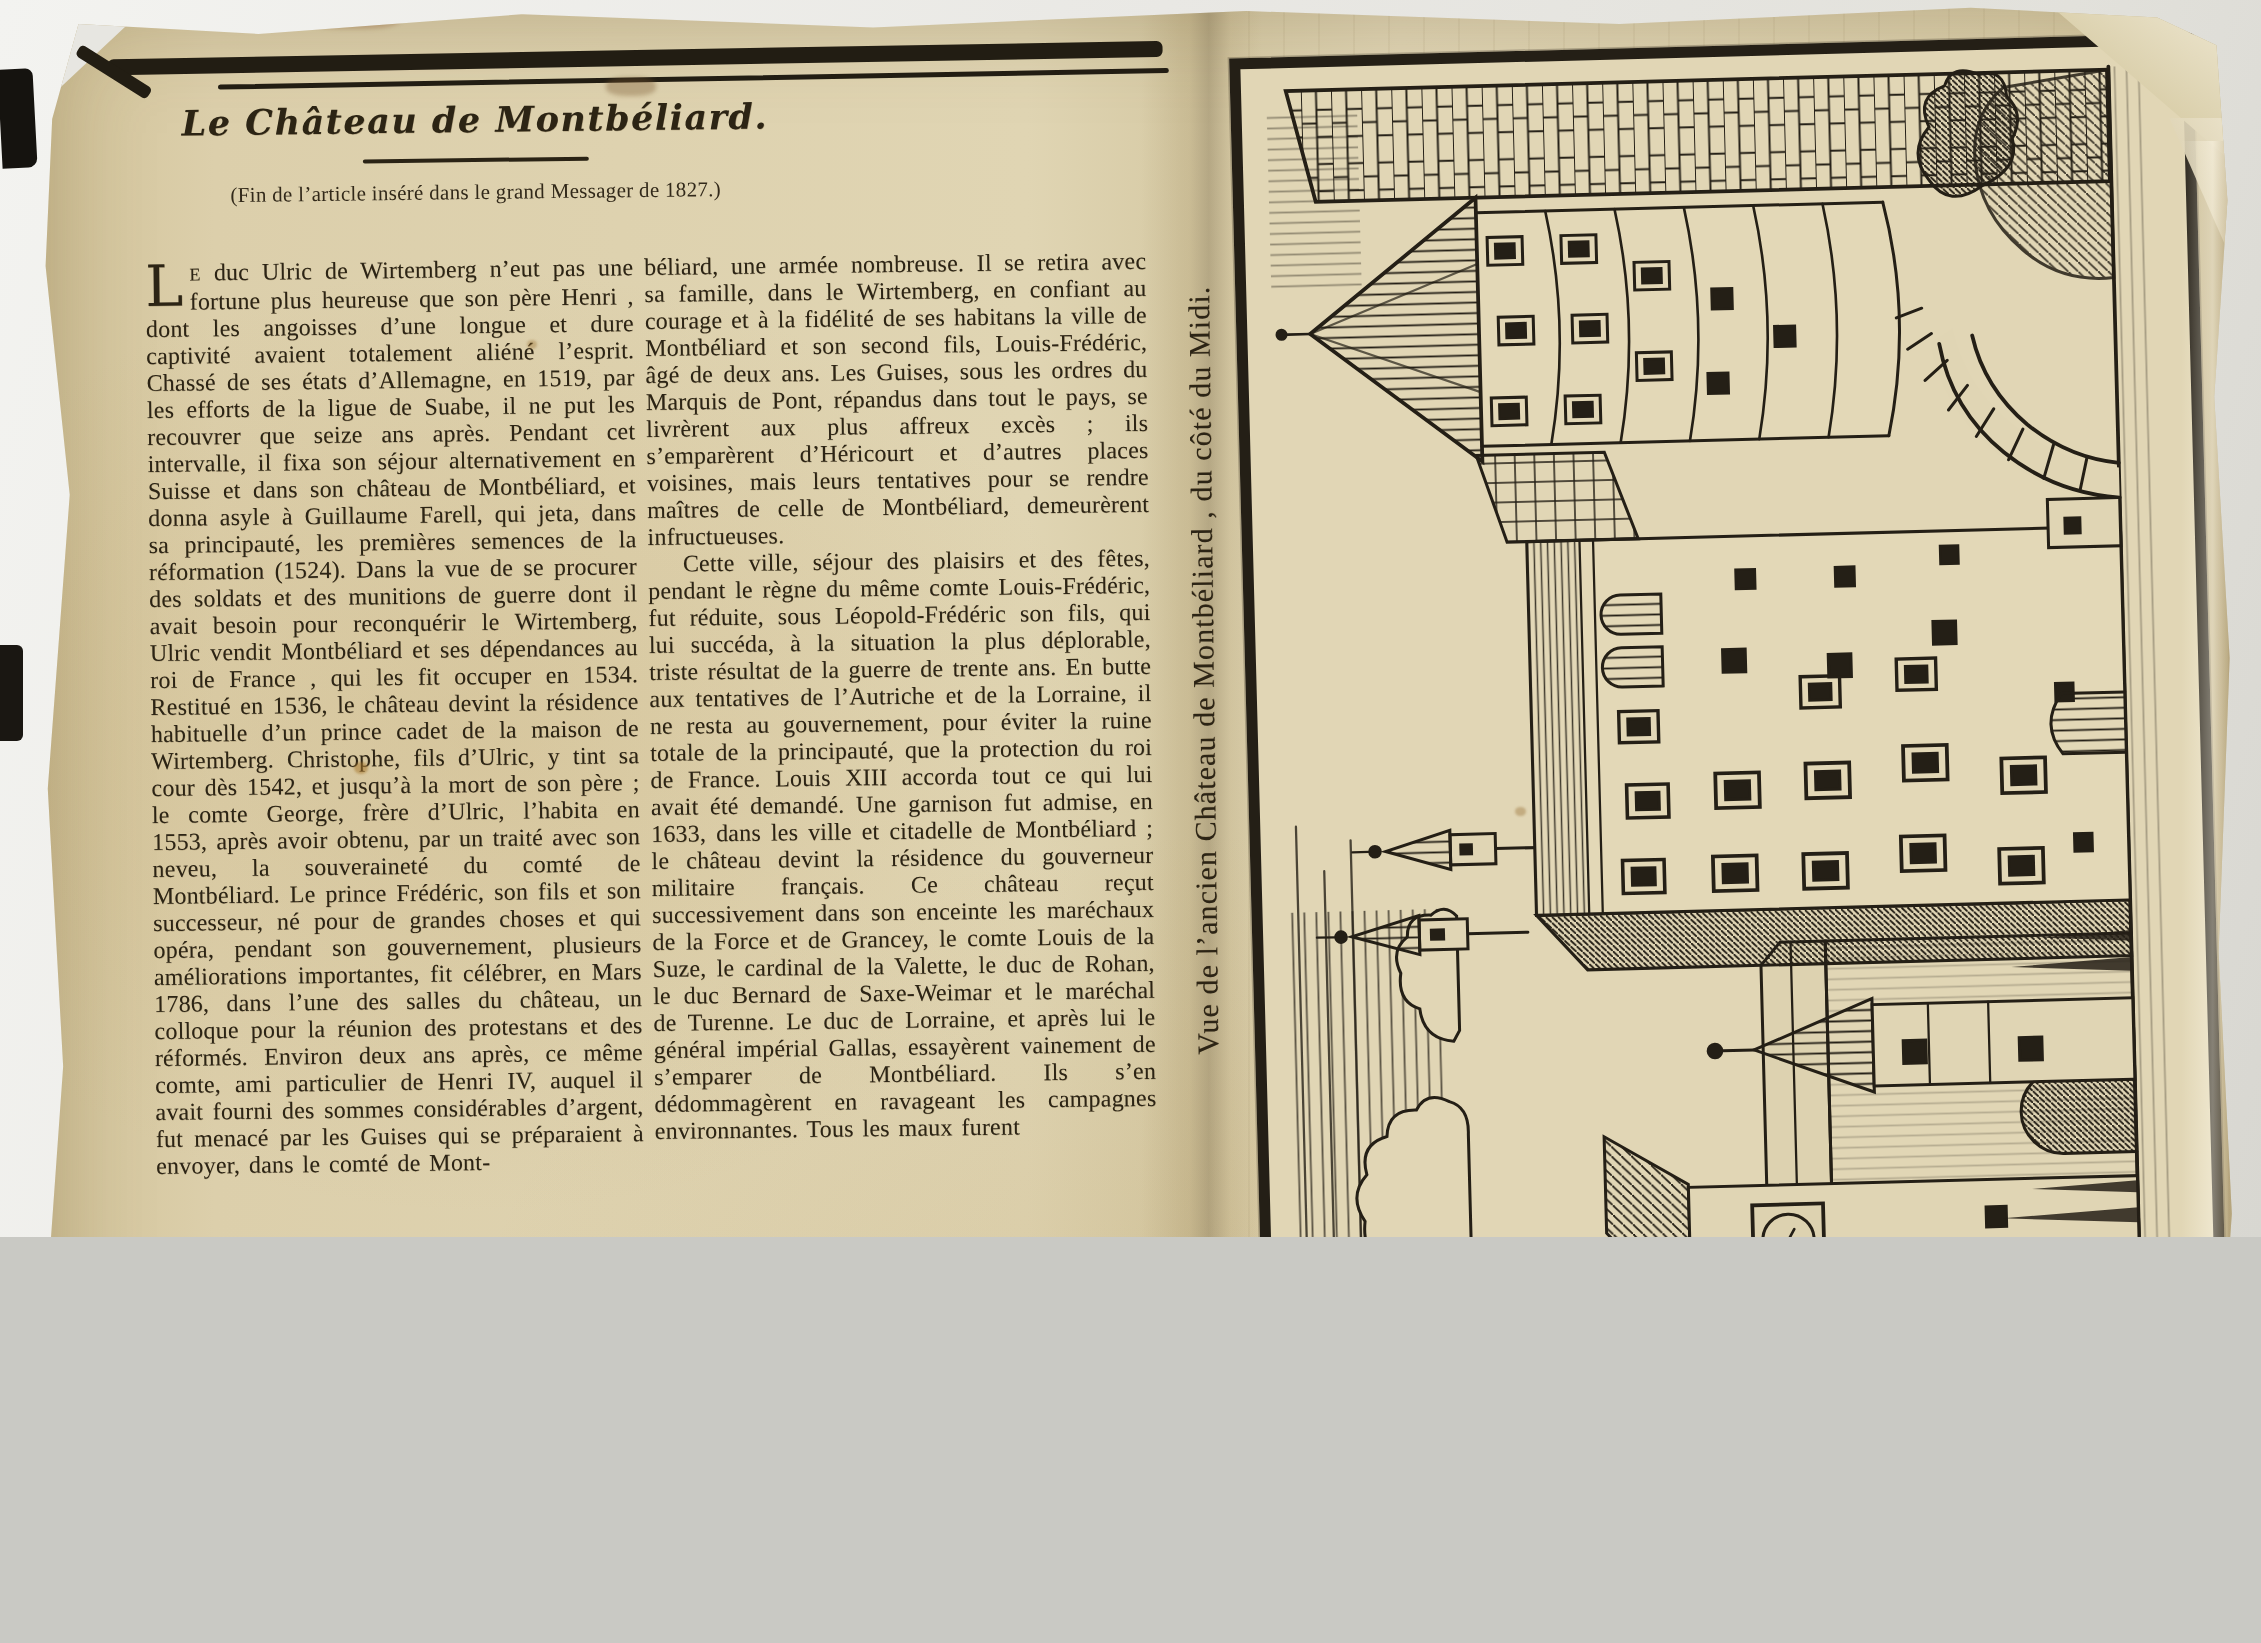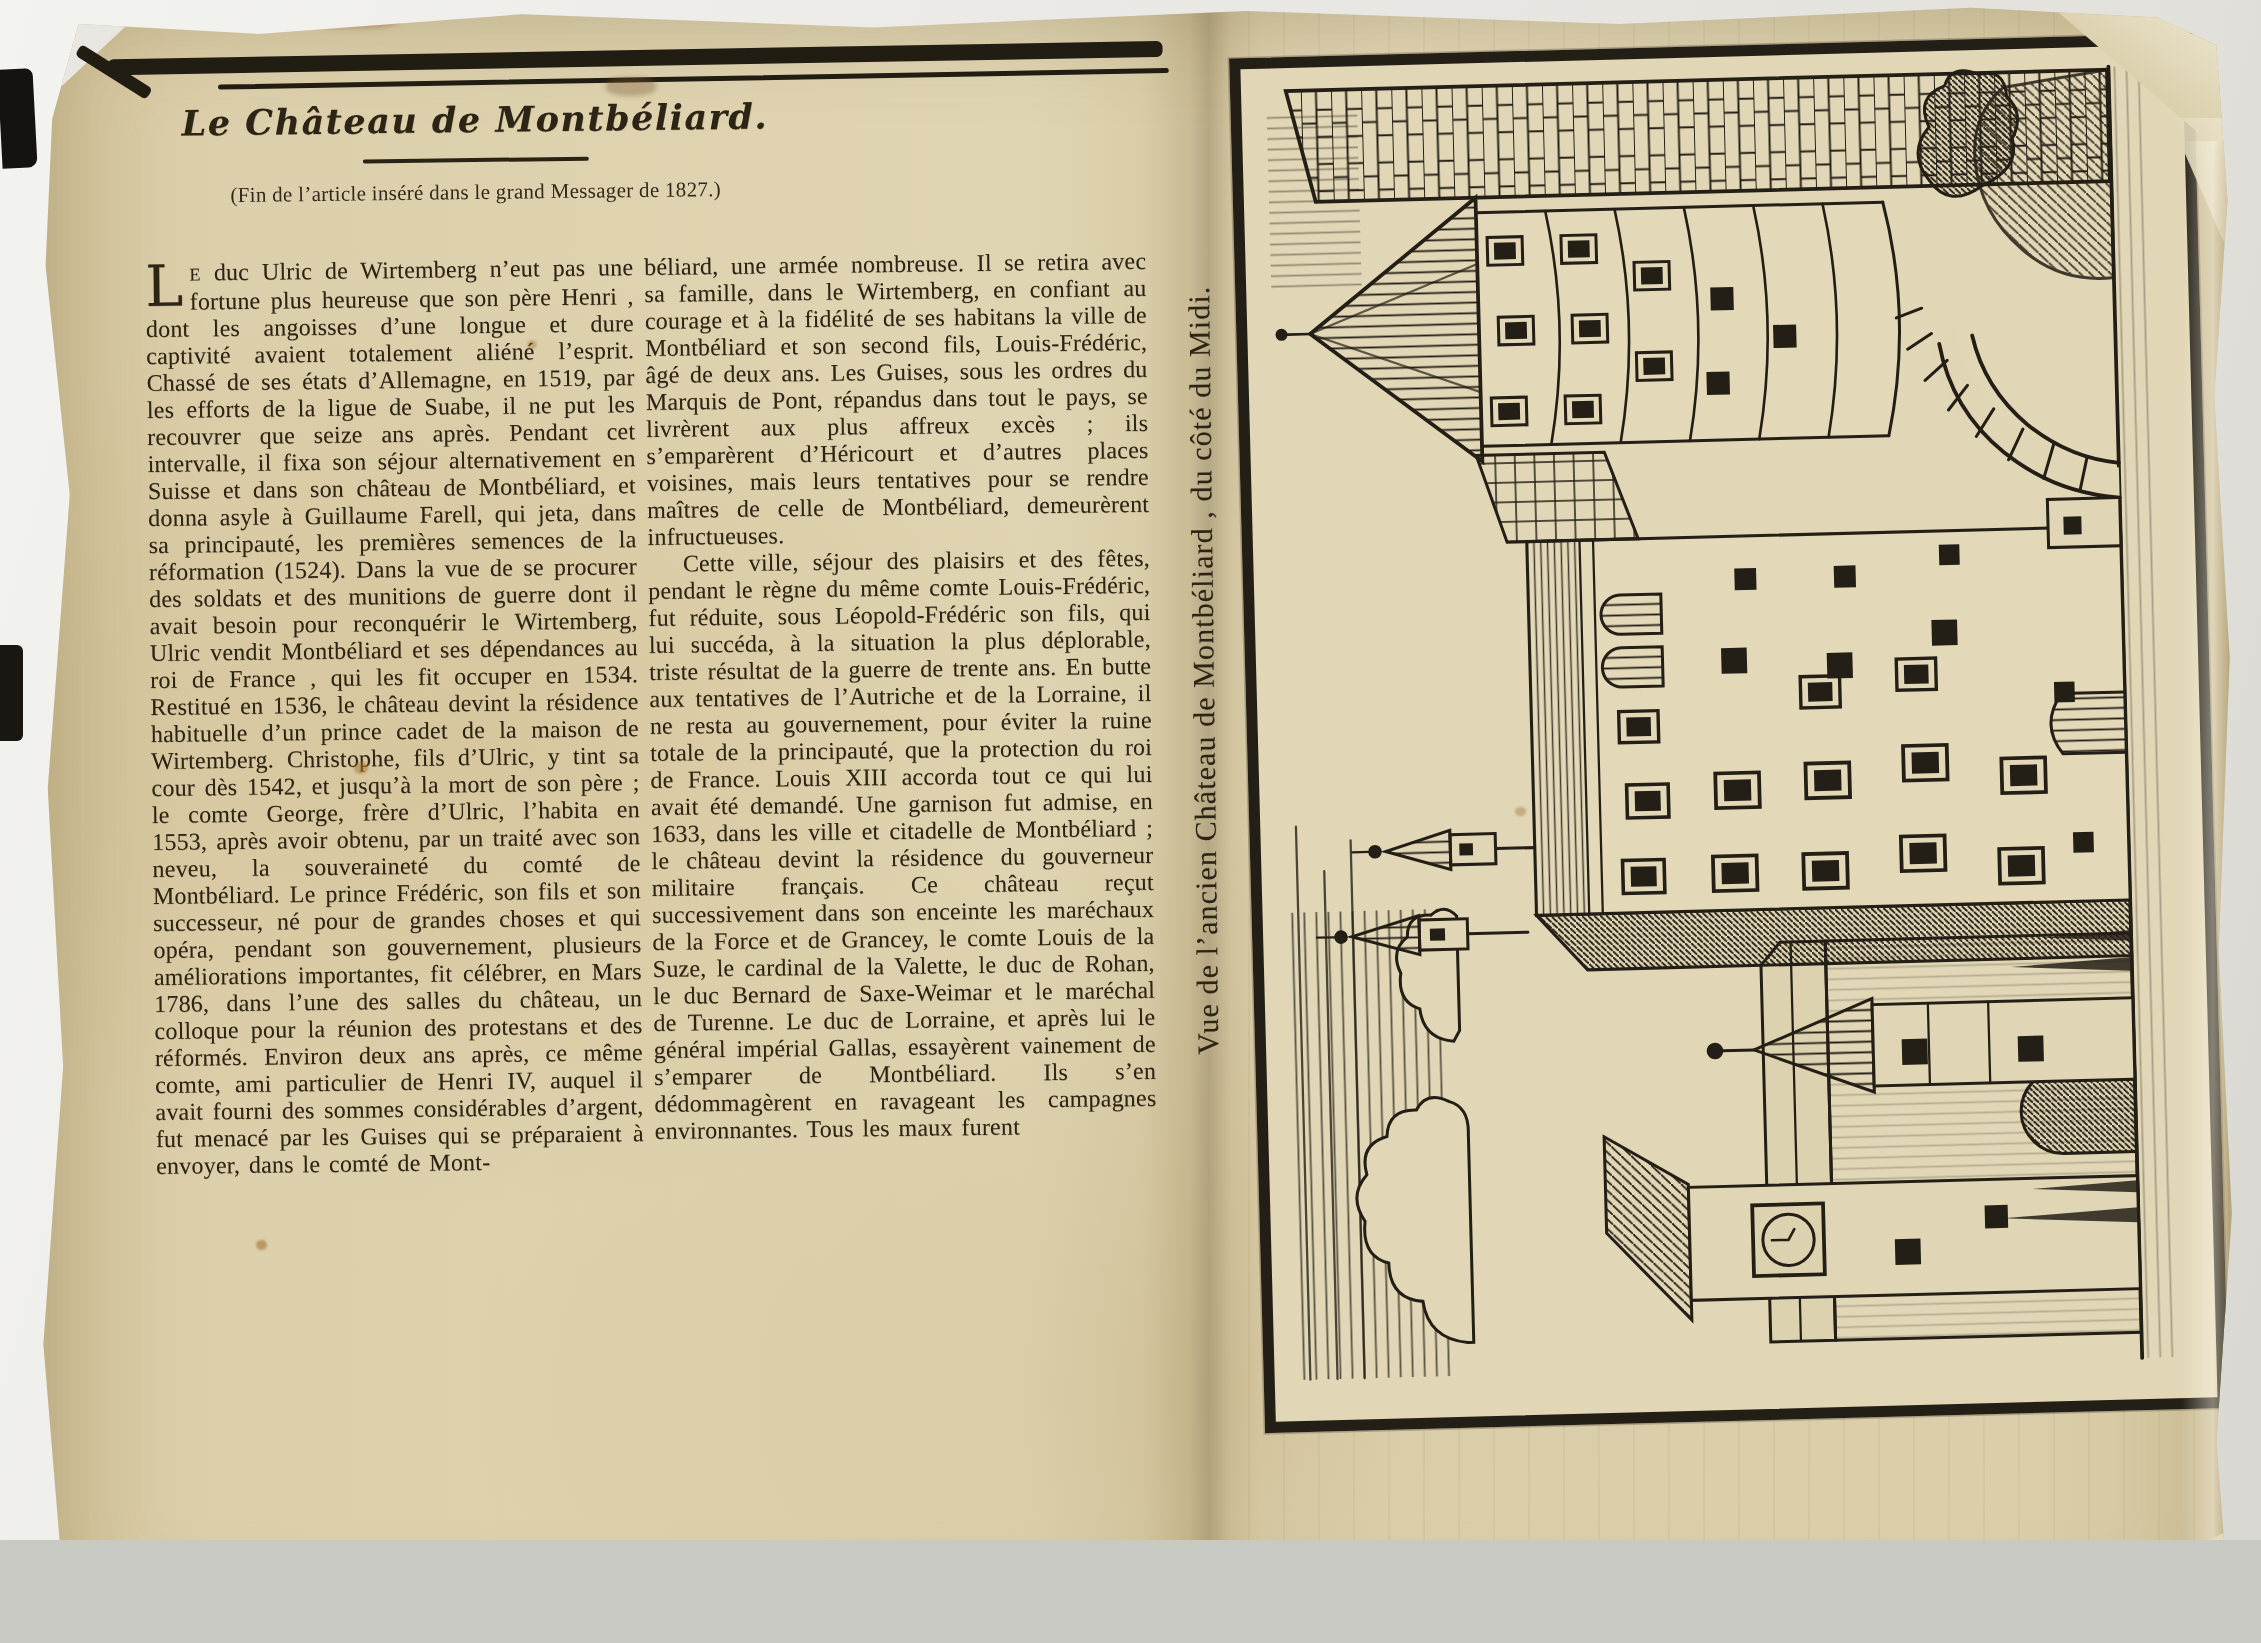--- a/index.html
+++ b/index.html
@@ -1,17 +1,17 @@
 <!DOCTYPE html>
 <html lang="fr" style="font-size:12px"><head>
 <meta charset="utf-8">
 <style>
   html,body{margin:0;padding:0;background:#c9c9c4;}
   .stage{
-    position:relative;width:2261px;height:1540px;overflow:hidden;
+    position:relative;width:2261px;height:1237px;overflow:hidden;
     background:linear-gradient(105deg,#f3f3f0 0%,#e9e8e4 45%,#e2e1db 80%,#d8d7d1 100%);
     font-family:"Liberation Serif","DejaVu Serif",serif;
   }
   
   .bmark1{position:absolute;left:0;top:69px;width:35px;height:99px;background:#15130f;border-radius:0 7.5px 9px 0;transform:rotate(-3deg);}
   .bmark2{position:absolute;left:0;top:645px;width:22.6px;height:96px;background:#1a1712;border-radius:0 6px 6px 0;}
   .bline{position:absolute;left:510px;top:1619px;width:482px;height:6.8px;background:#1c1a15;border-radius:3px;transform:rotate(.2deg);}
 
   
   .paper{

